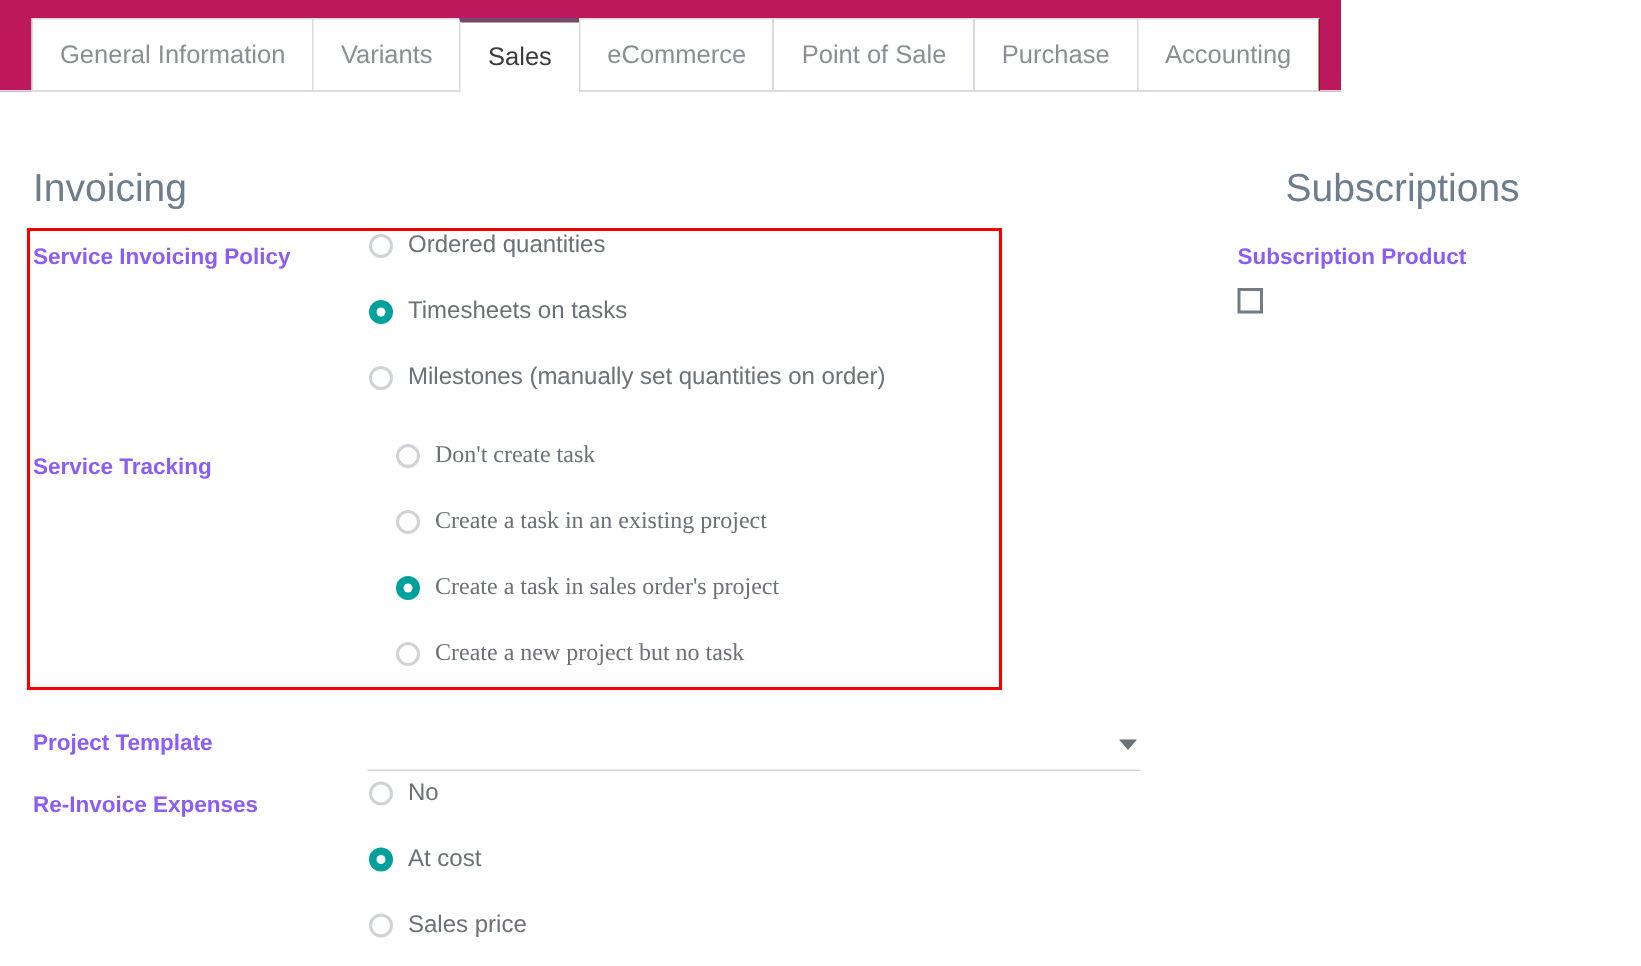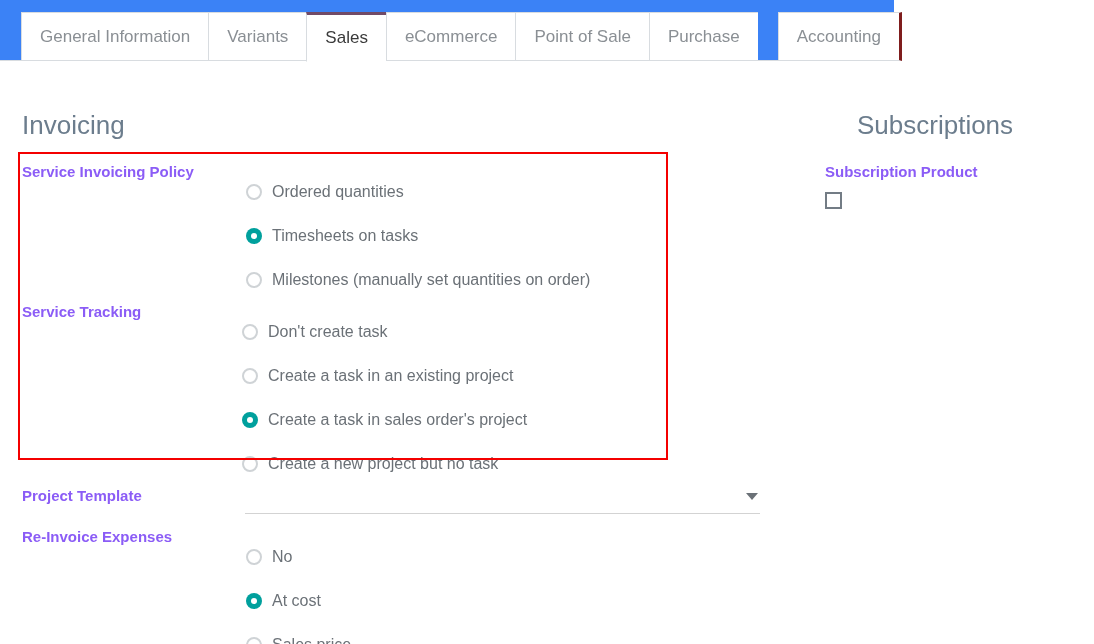--- a/index.html
+++ b/index.html
@@ -18,21 +18,21 @@
 
   
   .tabbar {
     position: absolute;
     left: 0;
     top: 0;
     width: 894px;
     height: 61px;
     box-sizing: border-box;
     border-bottom: 1px solid #d8dce0;
-    background: #3b82f6;
+    background: #be185d;
   }
   .tabs {
     position: absolute;
     left: 21px;
     top: 12px;
     display: flex;
     align-items: flex-end;
   }
   .tab {
     box-sizing: border-box;
@@ -44,22 +44,21 @@
     border: 1px solid #d8dce0;
     border-right: none;
     background: #ffffff;
     font-size: 17px;
     color: #8a8f94;
     white-space: nowrap;
     cursor: pointer;
     position: relative;
   }
   .tab:last-child {
-    border-right: 3px solid #7f1d1d;
-    margin-left: 20px;
+    border-right: 1px solid #7f1d1d;
   }
   .tab.active {
     color: #3a3a3a;
     border-top: 3px solid #714B67;
     border-bottom: 1px solid #ffffff;
     height: 50px;
     z-index: 3;
     margin-bottom: -1px;
     justify-content: center;
   }
@@ -132,21 +131,21 @@
   }
   .field-label.wrap {
     width: 200px;
   }
 
   .radio-group {
     position: absolute;
   }
   .radio-row {
     display: flex;
-    align-items: flex-end;
+    align-items: flex-start;
     height: 44px;
     cursor: pointer;
   }
   .radio {
     width: 16px;
     height: 16px;
     border-radius: 50%;
     box-sizing: border-box;
     border: 2px solid #cfd3d6;
     background: #ffffff;
@@ -267,21 +266,21 @@
       <div class="radio-row">
         <span class="radio"></span>
         <span class="radio-label">Milestones (manually set quantities on order)</span>
       </div>
     </div>
 
     <div class="field-row" style="left:22px; top:236px;">
       <div class="field-label wrap">Service Tracking</div>
     </div>
 
-    <div class="radio-group" style="left:242px; top:235px;">
+    <div class="radio-group" style="left:264px; top:235px;font-family:Liberation Serif, serif;">
       <div class="radio-row">
         <span class="radio"></span>
         <span class="radio-label">Don't create task</span>
       </div>
       <div class="radio-row">
         <span class="radio"></span>
         <span class="radio-label">Create a task in an existing project</span>
       </div>
       <div class="radio-row">
         <span class="radio checked"></span>

